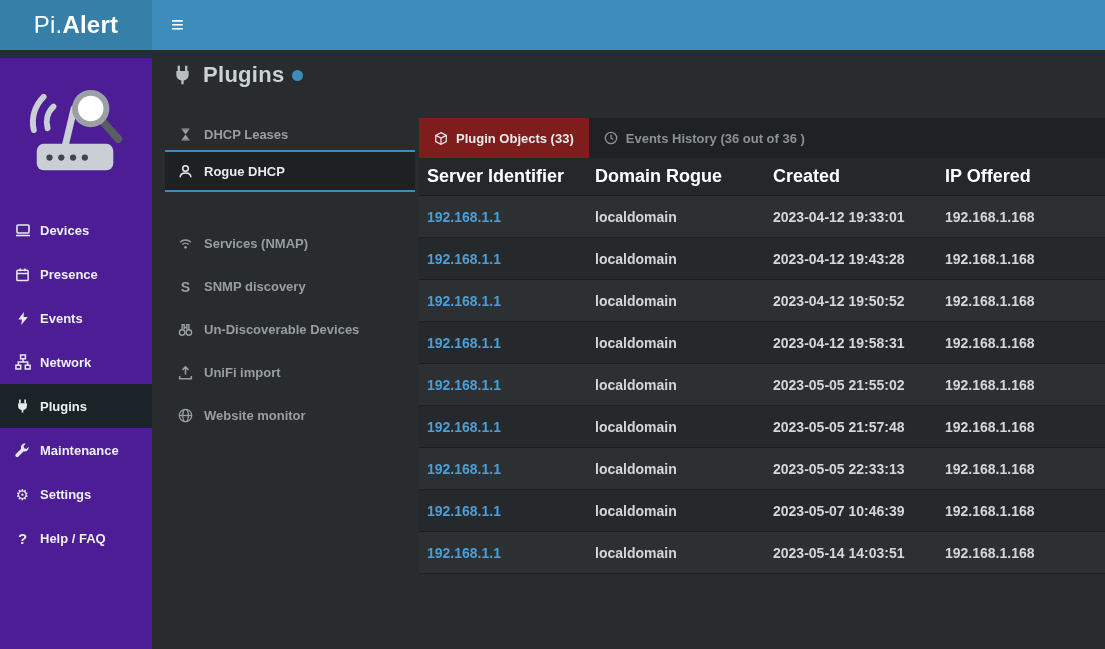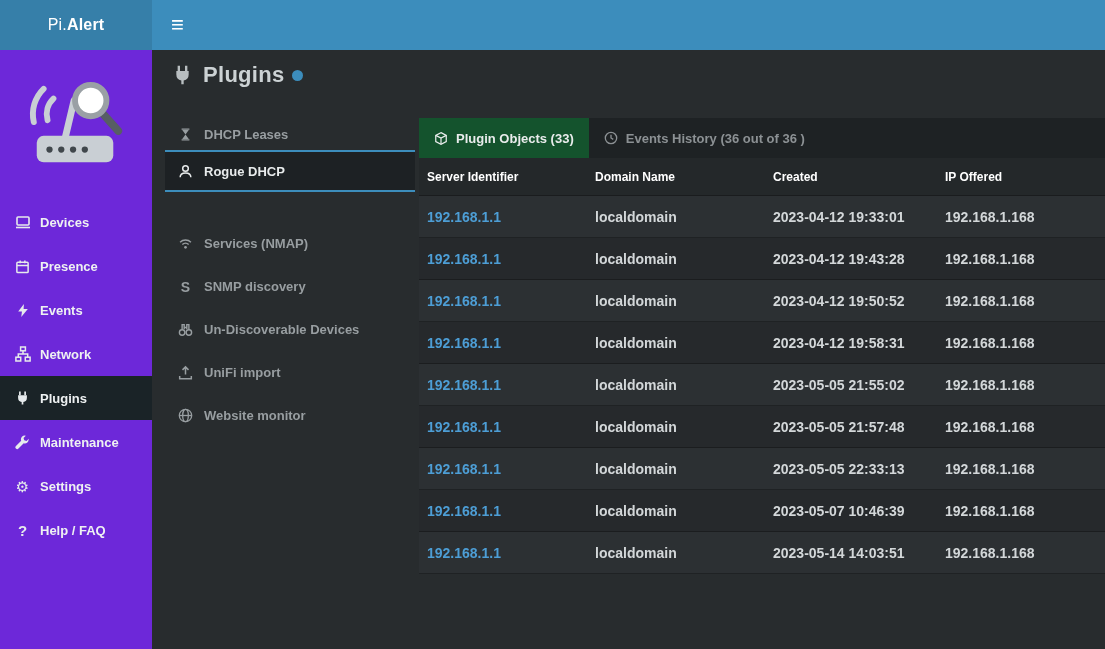--- a/index.html
+++ b/index.html
@@ -9,31 +9,31 @@
     background: #282c2e;
     font-family: "Liberation Sans", "DejaVu Sans", sans-serif;
   }
   .app { display: flex; flex-direction: column; width: 1105px; height: 649px; }
 
   
   .topbar { display: flex; height: 50px; flex: 0 0 50px; }
   .brand {
     width: 152px; flex: 0 0 152px; background: #367fa9; color: #fff;
     display: flex; align-items: center; justify-content: center;
-    font-size: 16px; cursor: pointer; letter-spacing: .2px;
+    font-size: 24px; cursor: pointer; letter-spacing: .2px;
   }
   .brand-bold { font-weight: 700; }
   .topbar-main { flex: 1; background: #3c8dbc; display: flex; align-items: center; padding: 0 19px; }
   .menu-toggle { color: #fff; font-size: 22px; line-height: 1; cursor: pointer; font-weight: 700; }
 
   
   .body-row { display: flex; flex: 1; min-height: 0; }
 
   
-  .sidebar { width: 152px; flex: 0 0 152px; background: #6d28d9; display: flex; flex-direction: column; }
+  .sidebar { width: 152px; flex: 0 0 152px; background: #4c1d95; display: flex; flex-direction: column; margin-top: 8px; }
   .logo-wrap { height: 150px; display: flex; align-items: center; justify-content: center; padding-top: 8px; }
   .side-item {
     height: 44px; display: flex; align-items: center; gap: 9px; padding: 0 14px;
     color: #eef1f2; font-size: 13px; font-weight: 700; cursor: pointer; white-space: nowrap;
   }
   .side-item.active { background: #1a2327; }
   .sicon { width: 17px; display: flex; justify-content: center; align-items: center; color: #e6eaec; font-size: 14px; }
   .sicon svg { display: block; }
   .glyph-icon { font-size: 15px; line-height: 1; font-weight: 700; }
 
@@ -71,27 +71,27 @@
   .pn-icon { width: 17px; display: flex; justify-content: center; align-items: center; }
   .pn-glyph { font-size: 14px; font-weight: 700; line-height: 1; }
 
   
   .table-panel { flex: 1; min-width: 0; display: flex; flex-direction: column; }
   .tabs { display: flex; height: 40px; background: #1e2224; }
   .tab {
     display: flex; align-items: center; gap: 8px; padding: 0 15px;
     color: #8c9194; font-size: 13px; font-weight: 700; cursor: pointer; white-space: nowrap;
   }
-  .tab.active { background: #14532d; color: #e9ecec; }
+  .tab.active { background: #7f1d1d; color: #e9ecec; }
   .tab-icon { display: flex; }
 
   .tr { display: flex; align-items: center; height: 42px; border-bottom: 1px solid rgba(0,0,0,0.28); }
   .tr.thead { height: 38px; background: #24282a; }
   .th, .td { padding: 0 8px; overflow: hidden; white-space: nowrap; }
-  .th { font-size: 12px; font-weight: 700; color: #ffffff; }
+  .th { font-size: 18px; font-weight: 700; color: #ffffff; }
   .td { font-size: 14px; color: #d3d7d9; font-weight: 600; }
   .c1 { width: 168px; flex: 0 0 168px; }
   .c2 { width: 178px; flex: 0 0 178px; }
   .c3 { width: 172px; flex: 0 0 172px; }
   .c4 { flex: 1; }
   .row-a { background: #2c3033; }
   .row-b { background: #26292c; }
   .link { color: #4d9ed6; cursor: pointer; }
 </style>
 </head>
@@ -290,21 +290,21 @@
                     <path d="M8 4.3V8l2.6 1.6"></path>
                   </svg>
               </span>
               <span>Events History (36 out of 36 )</span>
             </div>
           </div>
 
           <div class="tbl">
             <div class="tr thead">
               <span class="th c1">Server Identifier</span>
-              <span class="th c2">Domain Name</span>
+              <span class="th c2">Domain Rogue</span>
               <span class="th c3">Created</span>
               <span class="th c4">IP Offered</span>
             </div>
 
             <div class="tr row-a">
               <span class="td c1 link">192.168.1.1</span>
               <span class="td c2">localdomain</span>
               <span class="td c3">2023-04-12 19:33:01</span>
               <span class="td c4">192.168.1.168</span>
             </div>

